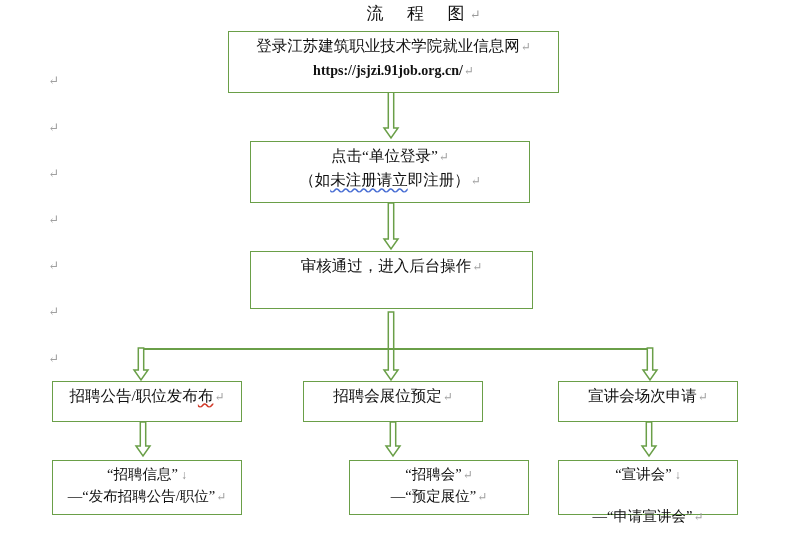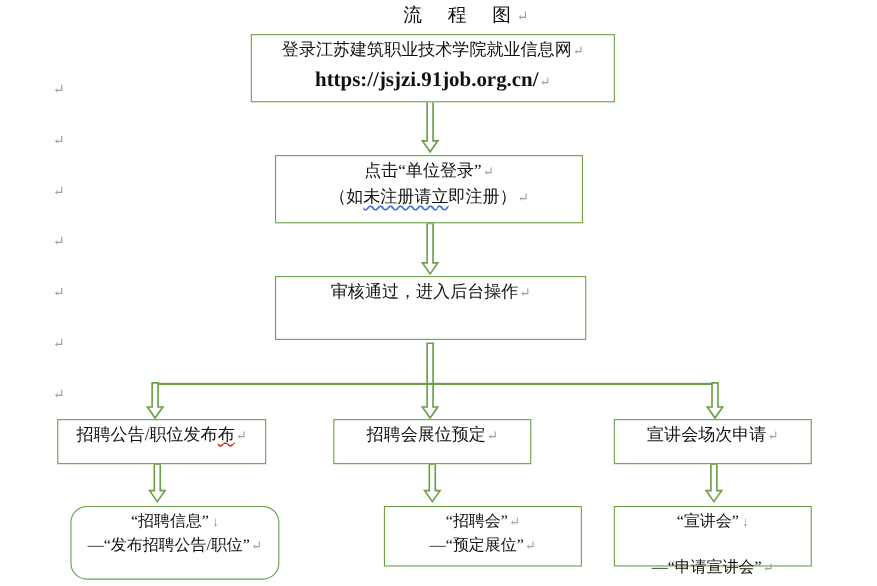--- a/index.html
+++ b/index.html
@@ -64,21 +64,21 @@
   }
   .fbox .line {
     white-space: nowrap;
   }
   .fbox .line.small {
     font-size: 14.5px;
   }
   .latin {
     font-family: "Liberation Serif", "DejaVu Serif", serif;
     font-weight: 700;
-    font-size: 19px;
+    font-size: 14px;
     letter-spacing: 0;
   }
   .ret {
     color: #a0a0a0;
     font-size: 12px;
     padding-left: 1px;
   }
   .softret {
     color: #8f8f8f;
     font-size: 12px;
@@ -194,21 +194,21 @@
   </div>
 
   <div class="fbox" style="left:303px; top:381px; width:180px; height:41px;">
     <div class="line"><span>招聘会展位预定</span><span class="ret">↵</span></div>
   </div>
 
   <div class="fbox" style="left:558px; top:381px; width:180px; height:41px;">
     <div class="line"><span>宣讲会场次申请</span><span class="ret">↵</span></div>
   </div>
 
-  <div class="fbox" style="left:64px; top:460px; width:190px; height:67px;border-radius:15px;">
+  <div class="fbox" style="left:52px; top:460px; width:190px; height:55px;">
     <div class="line small"><span>“招聘信息”</span><span class="softret">↓</span></div>
     <div class="line small"><span>—“发布招聘公告/职位”</span><span class="ret">↵</span></div>
   </div>
 
   <div class="fbox" style="left:303px; top:460px; width:180px; height:55px;margin-left:46px;">
     <div class="line small"><span>“招聘会”</span><span class="ret">↵</span></div>
     <div class="line small"><span>—“预定展位”</span><span class="ret">↵</span></div>
   </div>
 
   <div class="fbox" style="left:558px; top:460px; width:180px; height:55px;gap:20px;">

